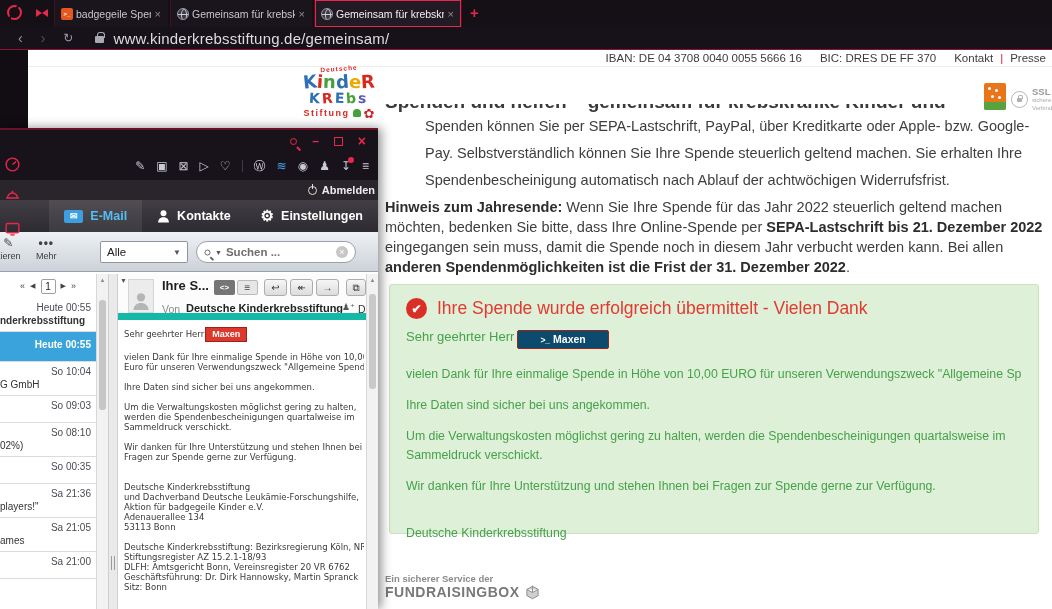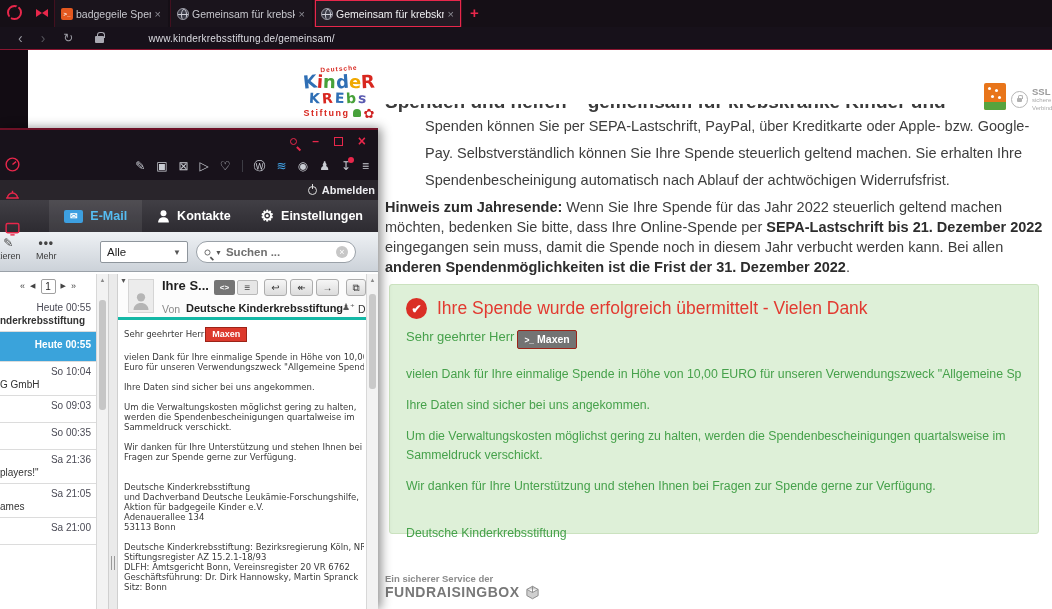--- a/index.html
+++ b/index.html
@@ -22,21 +22,21 @@
   .tico.globe { width:12px; height:12px; border-radius:50%; background:#3a3a46; border:1px solid #9c9ca6; position:relative; overflow:hidden; flex:none; }
   .tico.globe::before { content:""; position:absolute; left:0; top:5px; width:12px; height:1px; background:#cfcfd8; }
   .tico.globe::after { content:""; position:absolute; left:3px; top:0; width:4px; height:10px; border:1px solid #cfcfd8; border-radius:50%; }
   .newtab { position:absolute; left:470px; top:4px; color:#e8274b; font-size:15px; font-weight:bold; }
   .addrbar { position:absolute; left:0; top:27px; width:1052px; height:23px; background:#17111a; border-bottom:1px solid #8a1530; z-index:40; display:flex; align-items:center; }
   .nav-ico { color:#9b9ba3; font-size:14px; margin-left:18px; line-height:1; }
   .nav-ico.dim { color:#55555c; }
   .nav-ico.rel { font-size:12px; }
   .lock { position:relative; width:9px; height:7px; background:#a9a9b2; border-radius:1px; margin:3px 9px 0 22px; }
   .lock::before { content:""; position:absolute; left:1.5px; top:-4px; width:6px; height:5px; border:1.5px solid #a9a9b2; border-bottom:none; border-radius:3px 3px 0 0; }
-  .url { color:#dcdce2; font-size:10px; letter-spacing:.2px;margin-left:35px; }
+  .url { color:#dcdce2; font-size:15px; letter-spacing:.2px; }
 
   
   .page { position:absolute; left:28px; top:50px; width:1024px; height:559px; background:#fff; z-index:10; color:#3e3e3e; }
   .topbar { position:absolute; left:0; top:0; width:1024px; height:17px; border-bottom:1px solid #ececec; display:flex; justify-content:flex-end; align-items:center; font-size:11.5px; color:#3c3c3c; padding-right:6px; }
   .topbar .gap { margin-left:18px; }
   .topbar .pipe { color:#e0222d; margin:0 7px; }
   .logo { position:absolute; left:256px; top:16px; width:110px; text-align:center; line-height:1; }
   .logo .lw0 { font-size:6.5px; font-weight:bold; color:#d8271f; letter-spacing:1px; display:block; transform:rotate(-4deg); }
   .logo .lw { font-family:"DejaVu Sans", sans-serif; font-weight:bold; display:block; }
   .logo .lw1 { font-size:18px; }
@@ -64,21 +64,21 @@
   .cliphead { position:absolute; left:357px; top:54px; width:560px; height:9px; overflow:hidden; }
   .cliphead div { font-size:19px; font-weight:bold; color:#3a3a3a; white-space:nowrap; margin-top:-13px; }
   .p1 { position:absolute; left:357px; top:63px; width:662px; font-size:14.5px; line-height:27px;padding-left:40px; }
   .p2 { position:absolute; left:357px; top:147px; width:662px; font-size:14.5px; line-height:20px; }
   .p2 b { color:#2d2d2d; }
   .sbox { position:absolute; left:361px; top:234px; width:650px; height:250px; background:#def0d8; border:1px solid #cbe2bf; border-radius:3px; padding:13px 16px; }
   .sbox-title { display:flex; align-items:center; gap:10px; }
   .chk { width:21px; height:21px; background:#da2f26; border-radius:50%; color:#fff; font-size:12px; font-weight:bold; display:flex; align-items:center; justify-content:center; flex:none; }
   .sbox-title .tt { font-size:17.5px; color:#e23a30; }
   .sbox .sal { margin-top:10px; font-size:13px; color:#46a14b; }
-  .nbadge { display:inline-block; background:#737373; border:1px solid #9c2318; border-radius:2px; color:#fff; font-weight:bold; font-size:10.5px; padding:2px 6px 3px; margin-left:3px; vertical-align:-2px; }
+  .nbadge { display:inline-block; background:#0c4a6e; border:1px solid #9c2318; border-radius:2px; color:#fff; font-weight:bold; font-size:10.5px; padding:2px 22px 3px; margin-left:3px; vertical-align:-2px; }
   .nbadge .pr { font-size:8.5px; margin-right:3px; }
   .sbox p { font-size:12.3px; line-height:19px; color:#46a14b; margin-top:12px; }
   .sbox p.one { white-space:nowrap; overflow:hidden; }
   .sbox p.first { margin-top:16px; }
   .sbox .sig { margin-top:28px; }
   .pfoot { position:absolute; left:357px; top:523px; }
   .pfoot .f1 { font-size:9.5px; font-weight:bold; color:#8b8b8b; }
   .pfoot .f2row { display:flex; align-items:center; gap:5px; }
   .pfoot .f2 { font-size:14px; font-weight:800; color:#787878; letter-spacing:.5px; }
 
@@ -128,21 +128,21 @@
   .mi.unread .s { font-weight:bold; }
   .mi.sel { background:#3aa3db; min-height:30px; padding-top:7px; }
   .mi.sel .t { color:#fff; font-weight:bold; }
   .mscroll { position:absolute; left:96px; top:144px; width:12px; bottom:0; background:#f2f2f2; border-left:1px solid #d8d8d8; }
   .mscroll .up { text-align:center; font-size:6px; color:#888; padding-top:3px; }
   .mscroll .thumb { position:absolute; left:2px; top:26px; width:7px; height:110px; background:#c6c6c6; border-radius:3px; }
   .mdiv { position:absolute; left:108px; top:144px; width:10px; bottom:0; background:#eaeaea; border-left:1px solid #cfcfcf; border-right:1px solid #cfcfcf; }
   .mdiv .grip { position:absolute; left:2px; top:282px; width:4px; height:14px; border-left:1.5px solid #9a9a9a; border-right:1.5px solid #9a9a9a; }
 
   .mreader { position:absolute; left:118px; top:144px; width:248px; bottom:0; background:#fff; overflow:hidden; }
-  .rhdr { position:relative; height:46px; background:#fcfcfc; border-bottom:3px solid #14b8a6; overflow:hidden; }
+  .rhdr { position:relative; height:46px; background:#fcfcfc; border-bottom:7px solid #14b8a6; overflow:hidden; }
   .rhdr .disc { position:absolute; left:2px; top:3px; font-size:7px; color:#555; }
   .avatar { position:absolute; left:10px; top:5px; width:26px; height:34px; background:#ececec; border:1px solid #d5d5d5; display:flex; align-items:flex-end; justify-content:center; }
   .subj { position:absolute; left:44px; top:4px; font-size:13px; font-weight:bold; color:#1f1f1f; }
   .vbtn { position:absolute; top:6px; width:21px; height:15px; border-radius:2px; font-size:8px; display:flex; align-items:center; justify-content:center; }
   .vbtn.sel { left:96px; background:#757575; color:#fff; font-weight:bold; }
   .vbtn.alt { left:119px; background:#e6e6e6; border:1px solid #b9b9b9; color:#444; font-size:10px; }
   .rbtn { position:absolute; top:5px; width:23px; height:17px; background:linear-gradient(#f6f6f6,#dcdcdc); border:1px solid #adadad; border-radius:3px; color:#333; font-size:10px; display:flex; align-items:center; justify-content:center; }
   .rb1{left:146px;} .rb2{left:172px;} .rb3{left:198px;} .rb4{left:228px; width:20px;}
   .fromlbl { position:absolute; left:44px; top:29px; font-size:10.5px; color:#8a8a8a; }
   .fromval { position:absolute; left:68px; top:28px; font-size:11px; font-weight:bold; color:#222; white-space:nowrap; }
@@ -185,20 +185,27 @@
 
   <div class="addrbar">
     <span class="nav-ico">‹</span>
     <span class="nav-ico dim">›</span>
     <span class="nav-ico rel">↻</span>
     <span class="lock"></span>
     <span class="url">www.kinderkrebsstiftung.de/gemeinsam/</span>
   </div>
 
   <div class="page">
+    <div class="topbar">
+      <span>IBAN: DE 04 3708 0040 0055 5666 16</span>
+      <span class="gap">BIC: DRES DE FF 370</span>
+      <span class="gap">Kontakt</span>
+      <span class="pipe">|</span>
+      <span>Presse</span>
+    </div>
 
     <div class="logo">
       <span class="lw0">Deutsche</span>
       <span class="lw lw1"><span>K</span><span>i</span><span>n</span><span>d</span><span>e</span><span>R</span></span>
       <span class="lw lw2"><span>K</span><span>R</span><span>E</span><span>b</span><span>s</span></span>
       <span class="lrow3">
         <span class="lw3">Stiftung</span>
         <span class="fig"></span>
         <span class="flower">✿</span>
       </span>
@@ -327,20 +334,24 @@
           </div>
           <div class="mi sel">
             <div class="t">Heute 00:55</div>
           </div>
           <div class="mi">
             <div class="t">So 10:04</div>
             <div class="s">G GmbH</div>
           </div>
           <div class="mi">
             <div class="t">So 09:03</div>
+          </div>
+          <div class="mi">
+            <div class="t">So 08:10</div>
+            <div class="s">02%)</div>
           </div>
           <div class="mi">
             <div class="t">So 00:35</div>
           </div>
           <div class="mi">
             <div class="t">Sa 21:36</div>
             <div class="s">players!"</div>
           </div>
           <div class="mi">
             <div class="t">Sa 21:05</div>

